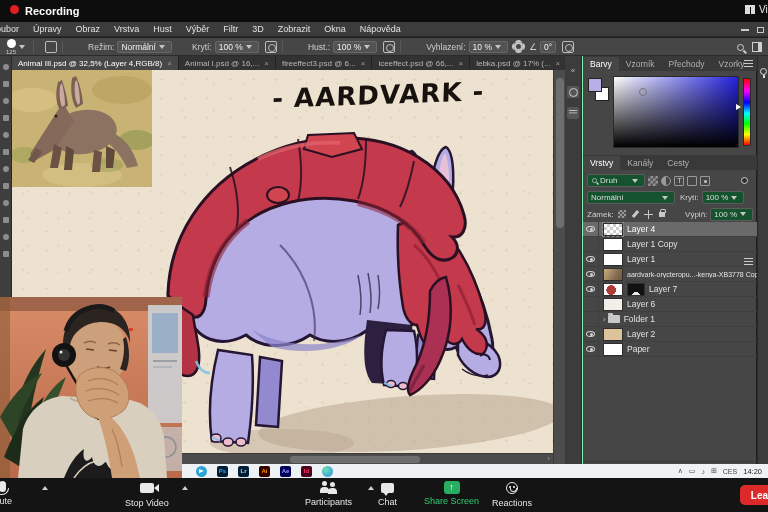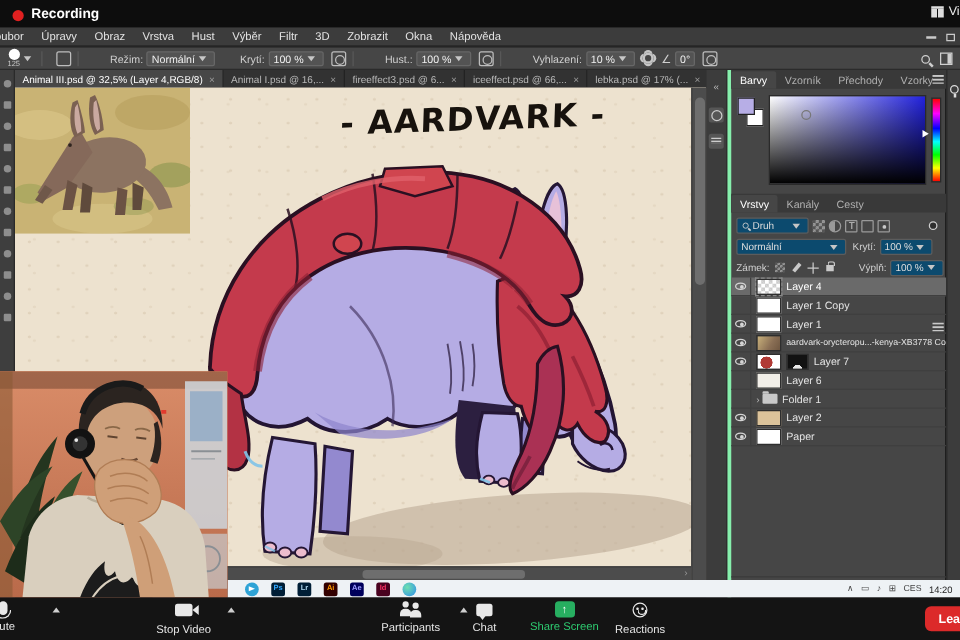--- a/index.html
+++ b/index.html
@@ -2,21 +2,21 @@
 <html><head>
 <meta charset="utf-8">
 <style>
   *{margin:0;padding:0;box-sizing:border-box}
   html,body{width:768px;height:512px;overflow:hidden}
   body{position:relative;font-family:"Liberation Sans",sans-serif;background:#1e1e1e;color:#ddd;-webkit-font-smoothing:antialiased}
   .abs{position:absolute}
 
   
   #zoom-top{left:0;top:0;width:768px;height:22px;background:#0d0d0d;display:flex;align-items:center}
-  #rec{display:flex;align-items:flex-end;gap:6px;margin-left:10px}
+  #rec{display:flex;align-items:flex-start;gap:6px;margin-left:10px}
   .rec-dot{width:9px;height:9px;border-radius:50%;background:#e02020}
   #rec span{font-size:11px;font-weight:bold;color:#fff}
   #view-btn{position:absolute;left:745px;top:4px;display:flex;align-items:center;gap:4px;color:#eee;font-size:10px}
   .grid-ic{width:10px;height:9px;background:linear-gradient(90deg,#ddd 45%,#0d0d0d 45%,#0d0d0d 55%,#ddd 55%);border-top:2px solid #ddd}
 
   
   #menubar{left:0;top:22px;width:768px;height:15px;background:#3c3c3c;display:flex;align-items:center;overflow:hidden;border-bottom:1px solid #2b2b2b}
   #menubar .menus{display:flex;margin-left:-17px}
   #menubar .mi{font-size:9px;color:#e2e2e2;padding:0 7px;white-space:nowrap}
   .winbtns{position:absolute;right:4px;top:27px;display:flex;gap:8px;align-items:center}
@@ -68,37 +68,37 @@
   .harrow{position:absolute;right:3px;top:0;color:#9a9a9a;font-size:8px}
 
   
   #cstrip{left:565px;top:56px;width:17px;height:422px;background:#3c3c3c;border-right:1px solid #2a2a2a;display:flex;flex-direction:column;align-items:center;padding-top:3px;gap:9px}
   .chev::after{content:"«";color:#bbb;font-size:8px}
   .cpic{width:12px;height:12px;background:#565656;border-radius:2px;position:relative}
   .cpic.clock::after{content:"";position:absolute;left:2px;top:2px;width:7px;height:7px;border:1px solid #ccc;border-radius:50%}
   .cpic.sliders::after{content:"";position:absolute;left:2px;top:3px;width:8px;height:5px;background:linear-gradient(#ccc 1px,transparent 1px);background-size:100% 2.5px}
 
   
-  #dock{left:582px;top:56px;width:174px;height:422px;background:#464646;border-left:3px solid #86efac}
+  #dock{left:582px;top:56px;width:174px;height:422px;background:#464646;border-left:1px solid #86efac}
   .phead{position:absolute;left:0;width:174px;height:15px;background:#393939;display:flex;align-items:flex-end}
   .ptab{font-size:8.5px;color:#b0b0b0;padding:2px 7px;white-space:nowrap}
   .ptab.active{background:#464646;color:#fff;border-radius:2px 2px 0 0}
   .pmenu{position:absolute;right:4px;top:4px;width:9px;height:7px;background:linear-gradient(#c9c9c9 1.5px,transparent 1.5px);background-size:100% 3px}
   
   #fgswatch{left:5px;top:22px;width:14px;height:14px;background:#b7aee6;border:1px solid #222;z-index:2}
   #bgswatch{left:12px;top:31px;width:14px;height:14px;background:#fff;border:1px solid #222}
   #colorfield{left:30px;top:20px;width:126px;height:72px;border:1px solid #2a2a2a;
      background:linear-gradient(to top,#000,rgba(0,0,0,0)),linear-gradient(to right,#fff,#2222dd)}
   #colormark{left:56px;top:32px;width:8px;height:8px;border:1.5px solid #777;border-radius:50%}
   #huestrip{left:160px;top:22px;width:8px;height:68px;border:1px solid #2a2a2a;
      background:linear-gradient(#f00,#f0f 18%,#00f 36%,#0ff 52%,#0f0 68%,#ff0 84%,#f00)}
   #huemark{left:153px;top:48px;width:0;height:0;border-top:3px solid transparent;border-bottom:3px solid transparent;border-left:5px solid #fff}
   
   .lrowbar{position:absolute;left:0;width:174px;display:flex;align-items:center;font-size:8px;color:#cfcfcf}
-  .sbox{display:inline-flex;align-items:center;background:#0c4a6e;border:1px solid #5c5c5c;border-radius:2px;height:13px;padding:0 3px;color:#ddd}
+  .sbox{display:inline-flex;align-items:center;background:#14532d;border:1px solid #5c5c5c;border-radius:2px;height:13px;padding:0 3px;color:#ddd}
   .fic{width:10px;height:10px;margin-left:3px;border:1px solid #9a9a9a;border-radius:1px;position:relative;flex:none}
   .fic.adj{border-radius:50%;background:linear-gradient(90deg,#9a9a9a 50%,transparent 50%)}
   .fic.txt::after{content:"T";position:absolute;left:2px;top:-1px;font-size:8px;color:#c9c9c9}
   .fic.checker{background:linear-gradient(45deg,#999 25%,transparent 25%,transparent 75%,#999 75%),linear-gradient(45deg,#999 25%,#555 25%,#555 75%,#999 75%);background-size:5px 5px;background-position:0 0,2.5px 2.5px;border:none}
   .fic.dot::after{content:"";position:absolute;left:3px;top:3px;width:3px;height:3px;background:#c9c9c9;border-radius:50%}
   .pin{width:7px;height:7px;border-radius:50%;background:#2e2e2e;border:1.5px solid #cfcfcf;margin-left:auto;margin-right:5px}
   .lockb{width:6px;height:5px;background:#c9c9c9;position:relative;display:inline-block}
   .lockb::before{content:"";position:absolute;top:-3px;left:1px;width:4px;height:3px;border:1px solid #c9c9c9;border-bottom:none;border-radius:2px 2px 0 0}
   .pencil{width:9px;height:9px;position:relative;margin-left:4px}
   .pencil::after{content:"";position:absolute;left:3px;top:0;width:3px;height:8px;background:#c9c9c9;transform:rotate(40deg)}

